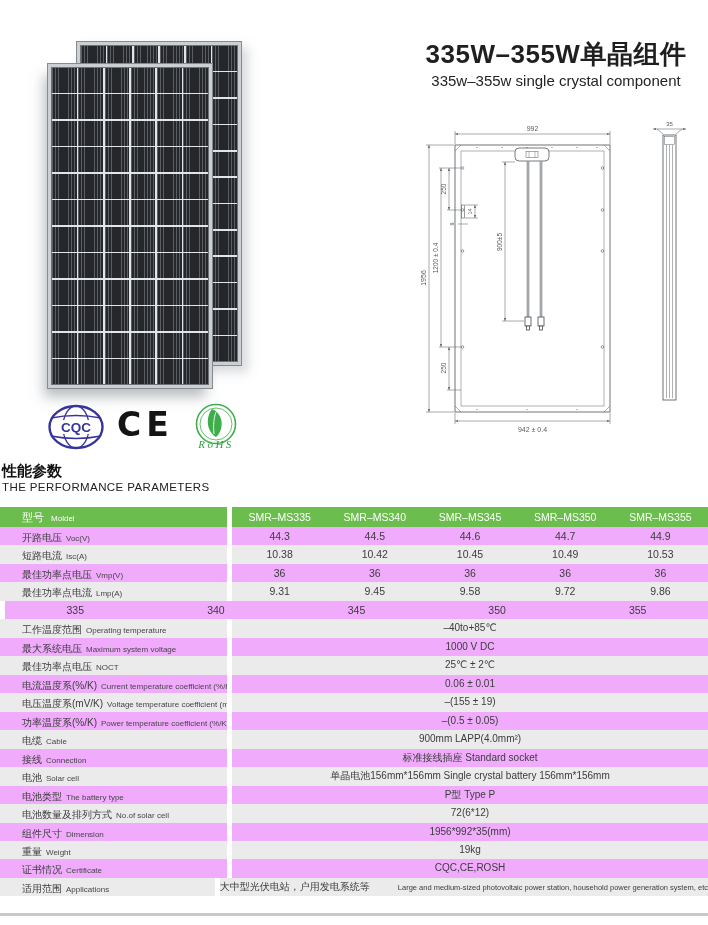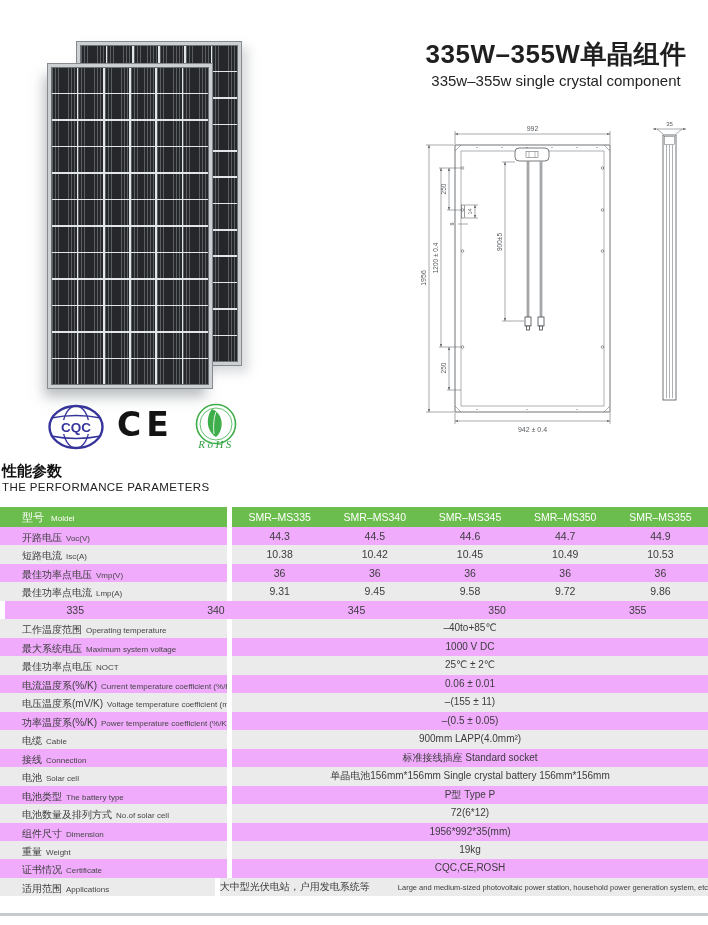--- a/index.html
+++ b/index.html
@@ -446,21 +446,21 @@
           <div class="rlabel"><span class="lz">电流温度系(%/K)</span><span class="le">Current temperature coefficient (%/K)</span></div>
           <div class="tgap"></div>
           <div class="rvals">
             <div class="vmerged">0.06 ± 0.01</div>
           </div>
         </div>
         <div class="trow">
           <div class="rlabel"><span class="lz">电压温度系(mV/K)</span><span class="le">Voltage temperature coefficient (mV/K)</span></div>
           <div class="tgap"></div>
           <div class="rvals">
-            <div class="vmerged">–(155 ± 11)</div>
+            <div class="vmerged">–(155 ± 19)</div>
           </div>
         </div>
         <div class="trow">
           <div class="rlabel"><span class="lz">功率温度系(%/K)</span><span class="le">Power temperature coefficient (%/K)</span></div>
           <div class="tgap"></div>
           <div class="rvals">
             <div class="vmerged">–(0.5 ± 0.05)</div>
           </div>
         </div>
         <div class="trow">

